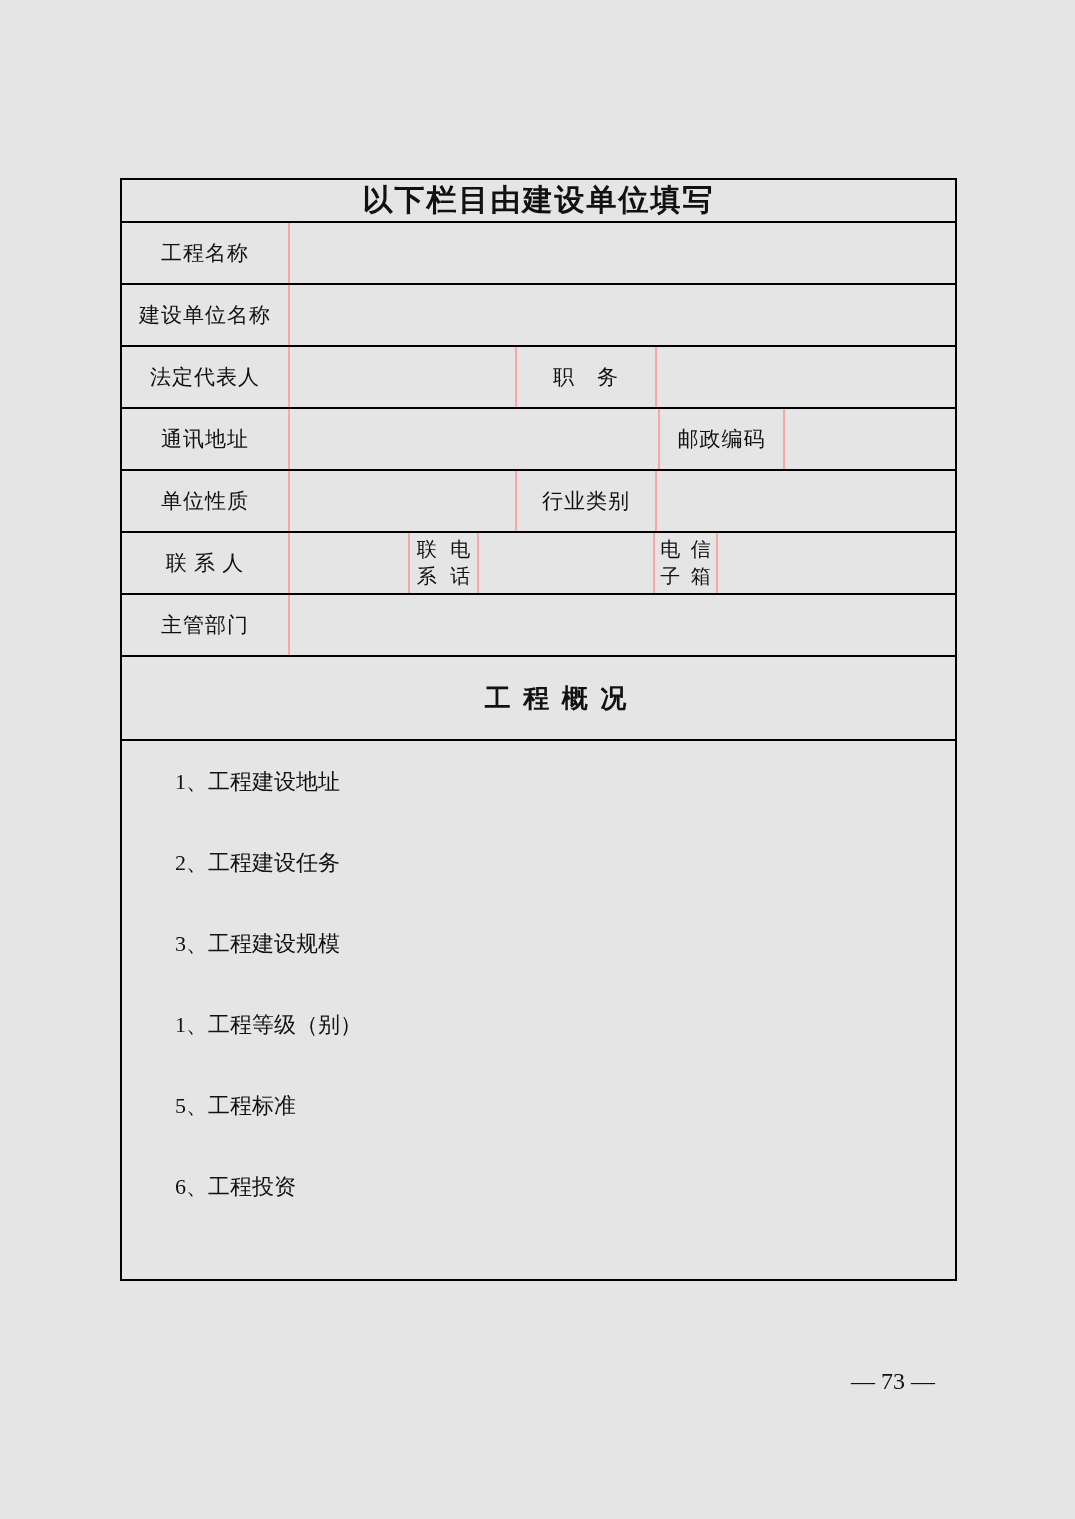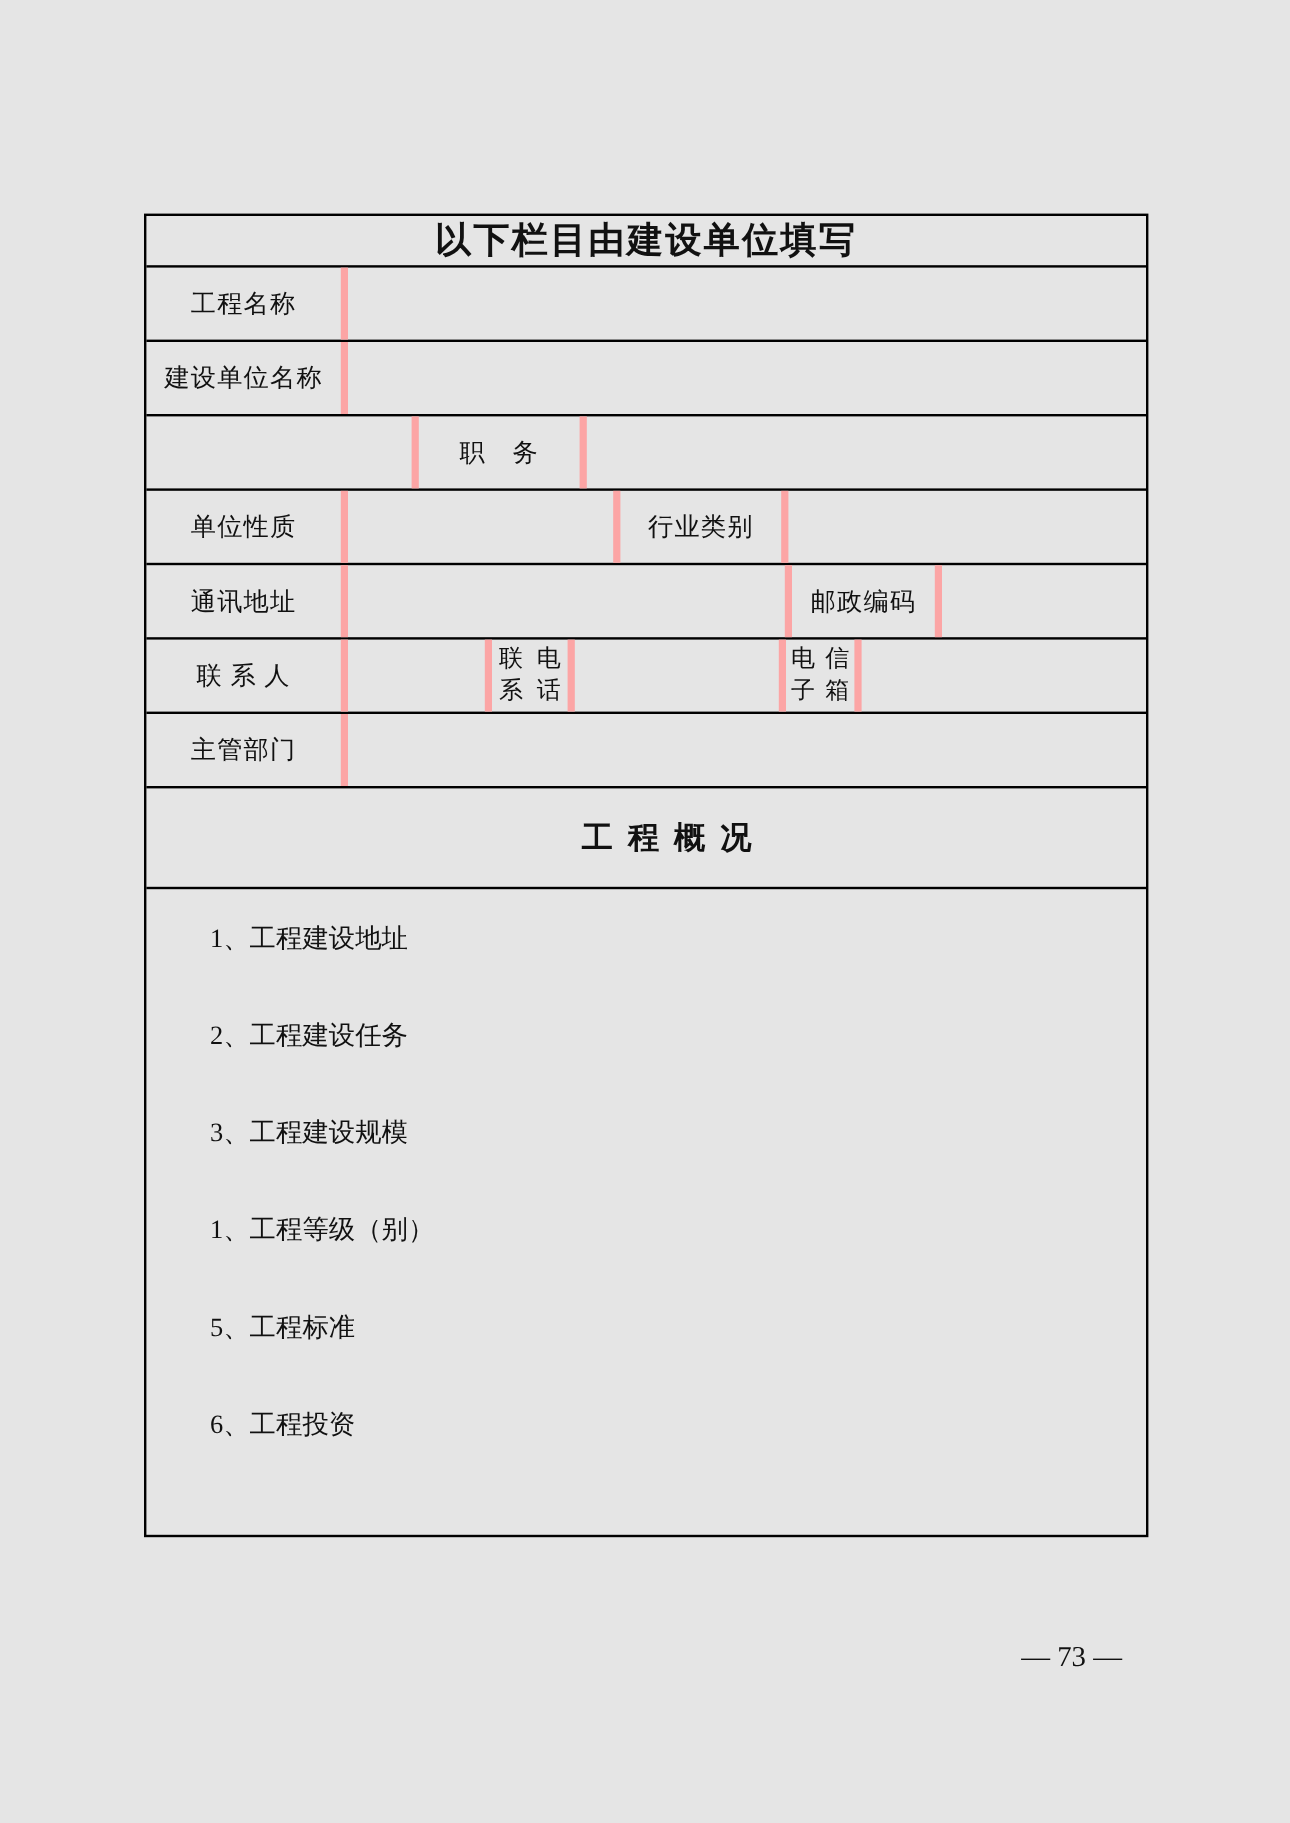--- a/index.html
+++ b/index.html
@@ -24,21 +24,21 @@
   .row {
     display: flex;
     border-bottom: 2px solid #000;
   }
   .row:last-child { border-bottom: none; }
   .row-header { height: 43px; }
   .row-std { height: 62px; }
   .row-section { height: 84px; padding-left: 37px; }
   .row-overview { height: 542px; border-bottom: none; padding-left: 44px; }
   .cell {
-    border-right: 6px solid #fca5a5;
+    border-right: 2px solid #fca5a5;
     display: flex;
     align-items: center;
     justify-content: center;
     text-align: center;
   }
   .cell:last-child { border-right: none; }
   .title-cell {
     flex: 1;
     font-family: "Liberation Sans", "DejaVu Sans", sans-serif;
     font-weight: bold;
@@ -108,36 +108,37 @@
       <div class="cell label w-label">工程名称</div>
       <div class="cell flex1"></div>
     </div>
 
     <div class="row row-std">
       <div class="cell label w-label">建设单位名称</div>
       <div class="cell flex1"></div>
     </div>
 
     <div class="row row-std">
+      <div class="cell label w-label">法定代表人</div>
       <div class="cell w-val-b1"></div>
       <div class="cell label w-lab-b2">职　务</div>
+      <div class="cell flex1"></div>
+    </div>
+
+    <div class="row row-std">
+      <div class="cell label w-label">通讯地址</div>
+      <div class="cell w-val-c1"></div>
+      <div class="cell label w-lab-c2">邮政编码</div>
       <div class="cell flex1"></div>
     </div>
 
     <div class="row row-std">
       <div class="cell label w-label">单位性质</div>
       <div class="cell w-val-b1"></div>
       <div class="cell label w-lab-b2">行业类别</div>
-      <div class="cell flex1"></div>
-    </div>
-
-    <div class="row row-std">
-      <div class="cell label w-label">通讯地址</div>
-      <div class="cell w-val-c1"></div>
-      <div class="cell label w-lab-c2">邮政编码</div>
       <div class="cell flex1"></div>
     </div>
 
     <div class="row row-std">
       <div class="cell label w-label">联 系 人</div>
       <div class="cell w-val-d1"></div>
       <div class="cell label stacked w-lab-d2">
         <span>联系</span>
         <span>电话</span>
       </div>

